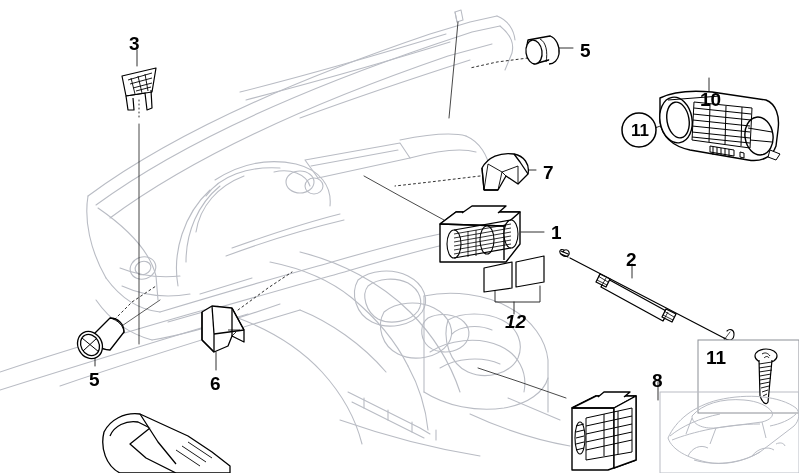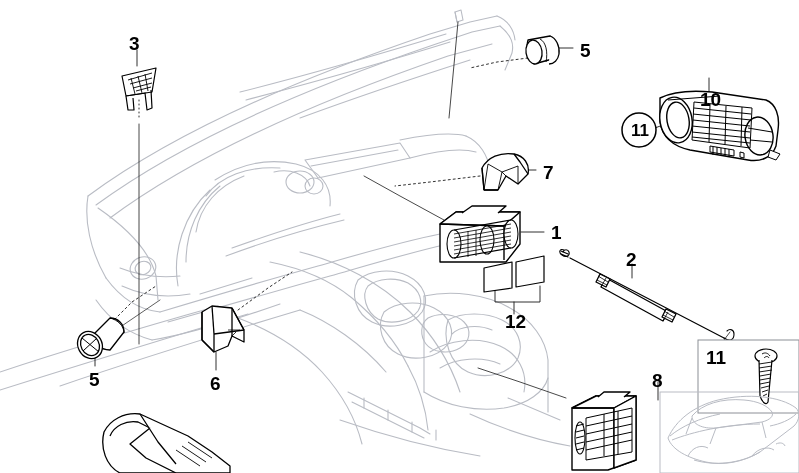--- a/index.html
+++ b/index.html
@@ -477,19 +477,19 @@
     </g>
   </svg>
 
   <div class="callout" style="left:129px;top:34px;">3</div>
   <div class="callout" style="left:580px;top:41px;">5</div>
   <div class="callout" style="left:700px;top:66px;margin-top:24px;">10</div>
   <div class="callout circled" style="left:631px;top:122px;">11</div>
   <div class="callout" style="left:543px;top:163px;">7</div>
   <div class="callout" style="left:551px;top:223px;">1</div>
   <div class="callout" style="left:626px;top:250px;">2</div>
-  <div class="callout" style="left:505px;top:312px;">12</div>
+  <div class="callout" style="left:505px;top:312px;font-style:italic;">12</div>
   <div class="callout" style="left:89px;top:370px;">5</div>
   <div class="callout" style="left:210px;top:374px;">6</div>
   <div class="callout" style="left:652px;top:371px;">8</div>
   <div class="callout" style="left:706px;top:348px;">11</div>
 
 </div>
 
 </body></html>

